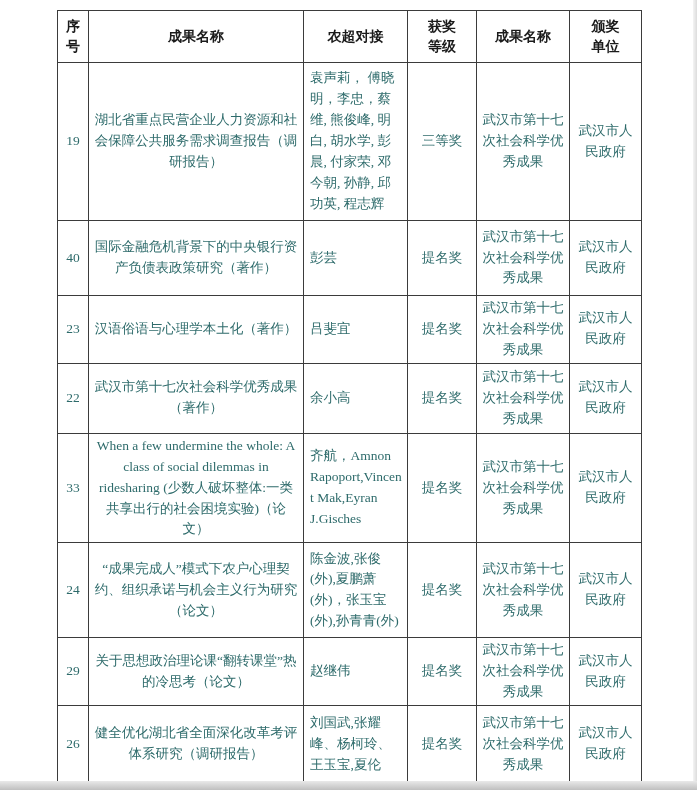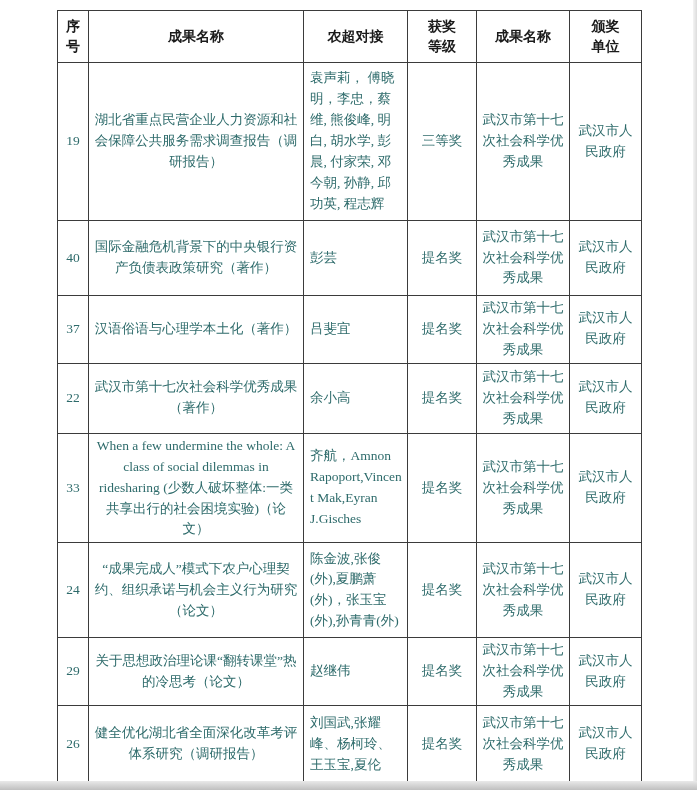--- a/index.html
+++ b/index.html
@@ -100,21 +100,21 @@
       </tr>
       <tr class="r1">
         <td class="no">40</td>
         <td class="name">国际金融危机背景下的中央银行资产负债表政策研究（著作）</td>
         <td class="authors">彭芸</td>
         <td class="level">提名奖</td>
         <td class="award">武汉市第十七次社会科学优秀成果</td>
         <td class="unit">武汉市人民政府</td>
       </tr>
       <tr class="r2">
-        <td class="no">37</td>
+        <td class="no">23</td>
         <td class="name">汉语俗语与心理学本土化（著作）</td>
         <td class="authors">吕斐宜</td>
         <td class="level">提名奖</td>
         <td class="award">武汉市第十七次社会科学优秀成果</td>
         <td class="unit">武汉市人民政府</td>
       </tr>
       <tr class="r3">
         <td class="no">22</td>
         <td class="name">武汉市第十七次社会科学优秀成果（著作）</td>
         <td class="authors">余小高</td>

